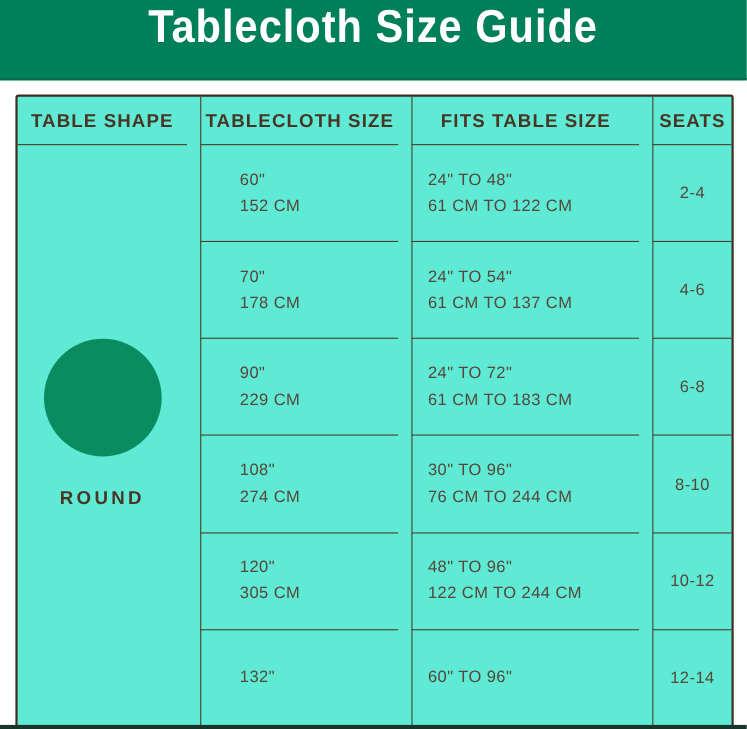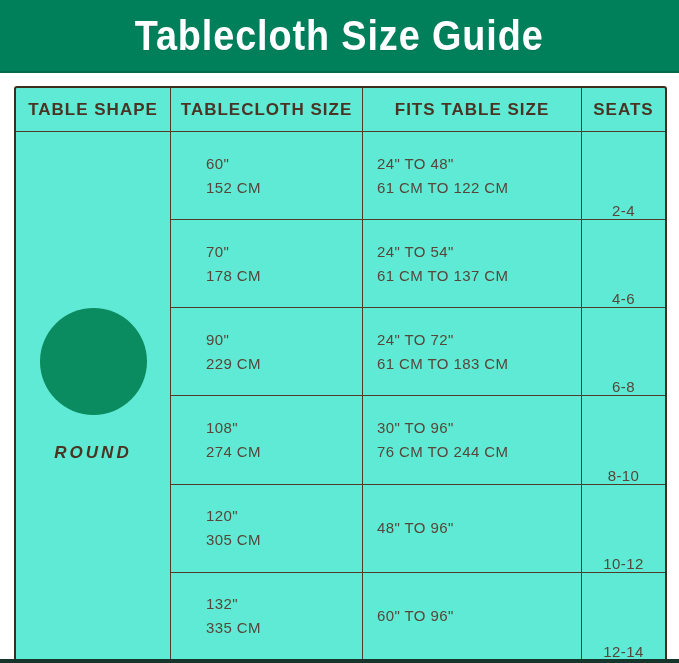--- a/index.html
+++ b/index.html
@@ -5,64 +5,64 @@
 <style>
   html, body { margin:0; padding:0; background:#ffffff; }
   .page {
     position:relative; width:679px; height:663px; overflow:hidden;
     background:#ffffff; font-family:"Liberation Sans", sans-serif;
   }
   
   .banner {
     position:absolute; left:0; top:0; width:679px; height:71px;
     background:#00805A; border-bottom:2px solid #046A4B;
-    display:flex; align-items:center; justify-content:center;
+    display:flex; align-items:flex-start; justify-content:center;
   }
   .banner-title {
     color:#ffffff; font-size:42px; font-weight:800; letter-spacing:1px;
     transform:scaleX(0.9); transform-origin:center; white-space:nowrap;
     text-shadow:0 1px 0 rgba(0,0,0,0.08);
   }
   
   .size-table {
     position:absolute; left:14px; top:86px; width:649px; height:572px;
     border:2px solid #3E2E1E; border-radius:3px; background:#5eead4;
     display:grid;
     grid-template-columns:154px 192px 219px 1fr;
     grid-template-rows:43px repeat(6, 1fr);
   }
   .cell { display:flex; min-width:0; min-height:0; }
-  .b-left { border-left:1.5px solid #4E3C29; }
+  .b-left { border-left:1.5px solid #4E3C29;margin-left:12px; }
   .b-top  { border-top:1.5px solid #4E3C29; }
   .head-cell {
     align-items:center; justify-content:center;
     font-size:17px; font-weight:bold; letter-spacing:1px; color:#4A3424;
     white-space:nowrap;
   }
   .shape-cell {
     grid-column:1; grid-row:2 / span 6;
     flex-direction:column; align-items:center; justify-content:center;
   }
   .shape-group { display:flex; flex-direction:column; align-items:center; transform:translateY(-10px); }
   .circle {
     width:107px; height:107px; border-radius:50%; background:#0B8C60;
   }
   .round-label {
-    margin-top:28px; font-size:17px; font-weight:bold; letter-spacing:3px; color:#4A3424;font-style:italic;
+    margin-top:28px; font-size:17px; font-weight:bold; letter-spacing:3px; color:#4A3424;
   }
   .size-cell {
     flex-direction:column; justify-content:center; padding-left:35px;
     font-size:15px; color:#57473A; line-height:24px; letter-spacing:0.4px;
   }
   .fits-cell {
     flex-direction:column; justify-content:center; padding-left:14px;
     font-size:15px; color:#57473A; line-height:24px; letter-spacing:0.4px;
   }
   .seats-cell {
-    align-items:flex-end; justify-content:center;
+    align-items:center; justify-content:center;
     font-size:15px; color:#57473A; letter-spacing:0.4px;
   }
   .row-group { display:contents; }
   
   .footer-band {
     position:absolute; left:0; bottom:0; width:679px; height:4px;
     background:#16352B;
   }
 </style>
 </head>
@@ -144,30 +144,30 @@
       </div>
     </div>
 
     <div class="row-group">
       <div class="cell size-cell b-left b-top">
         <span>120"</span>
         <span>305 CM</span>
       </div>
       <div class="cell fits-cell b-left b-top">
         <span>48" TO 96"</span>
+        <span>122 CM TO 244 CM</span>
       </div>
       <div class="cell seats-cell b-left b-top">
         <span>10-12</span>
       </div>
     </div>
 
     <div class="row-group">
       <div class="cell size-cell b-left b-top">
         <span>132"</span>
-        <span>335 CM</span>
       </div>
       <div class="cell fits-cell b-left b-top">
         <span>60" TO 96"</span>
       </div>
       <div class="cell seats-cell b-left b-top">
         <span>12-14</span>
       </div>
     </div>
 
   </div>

